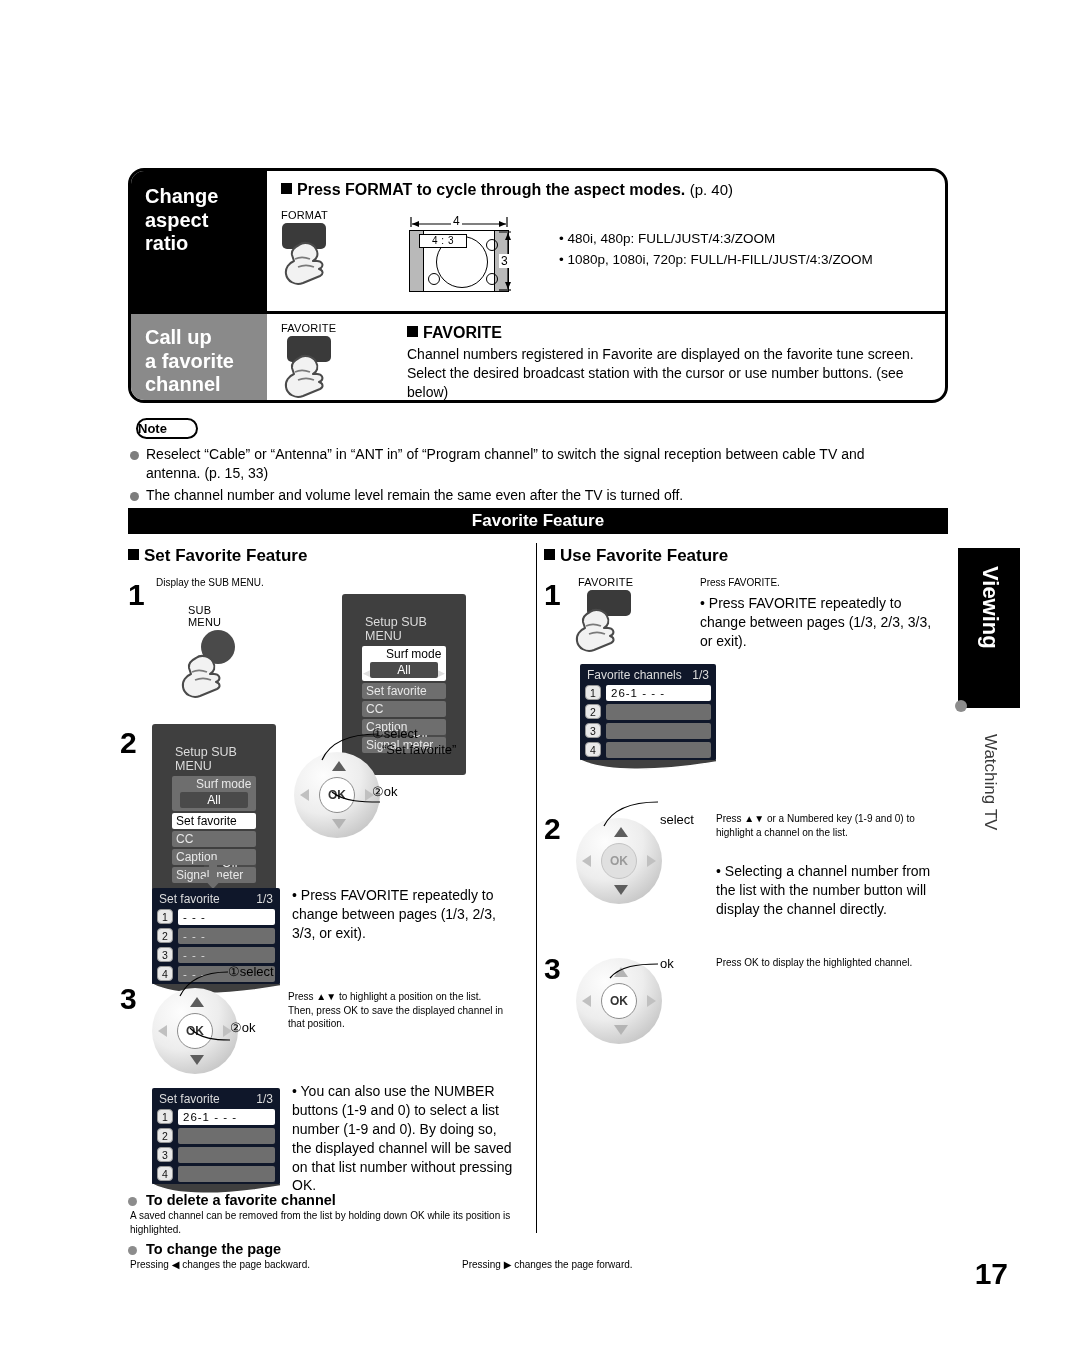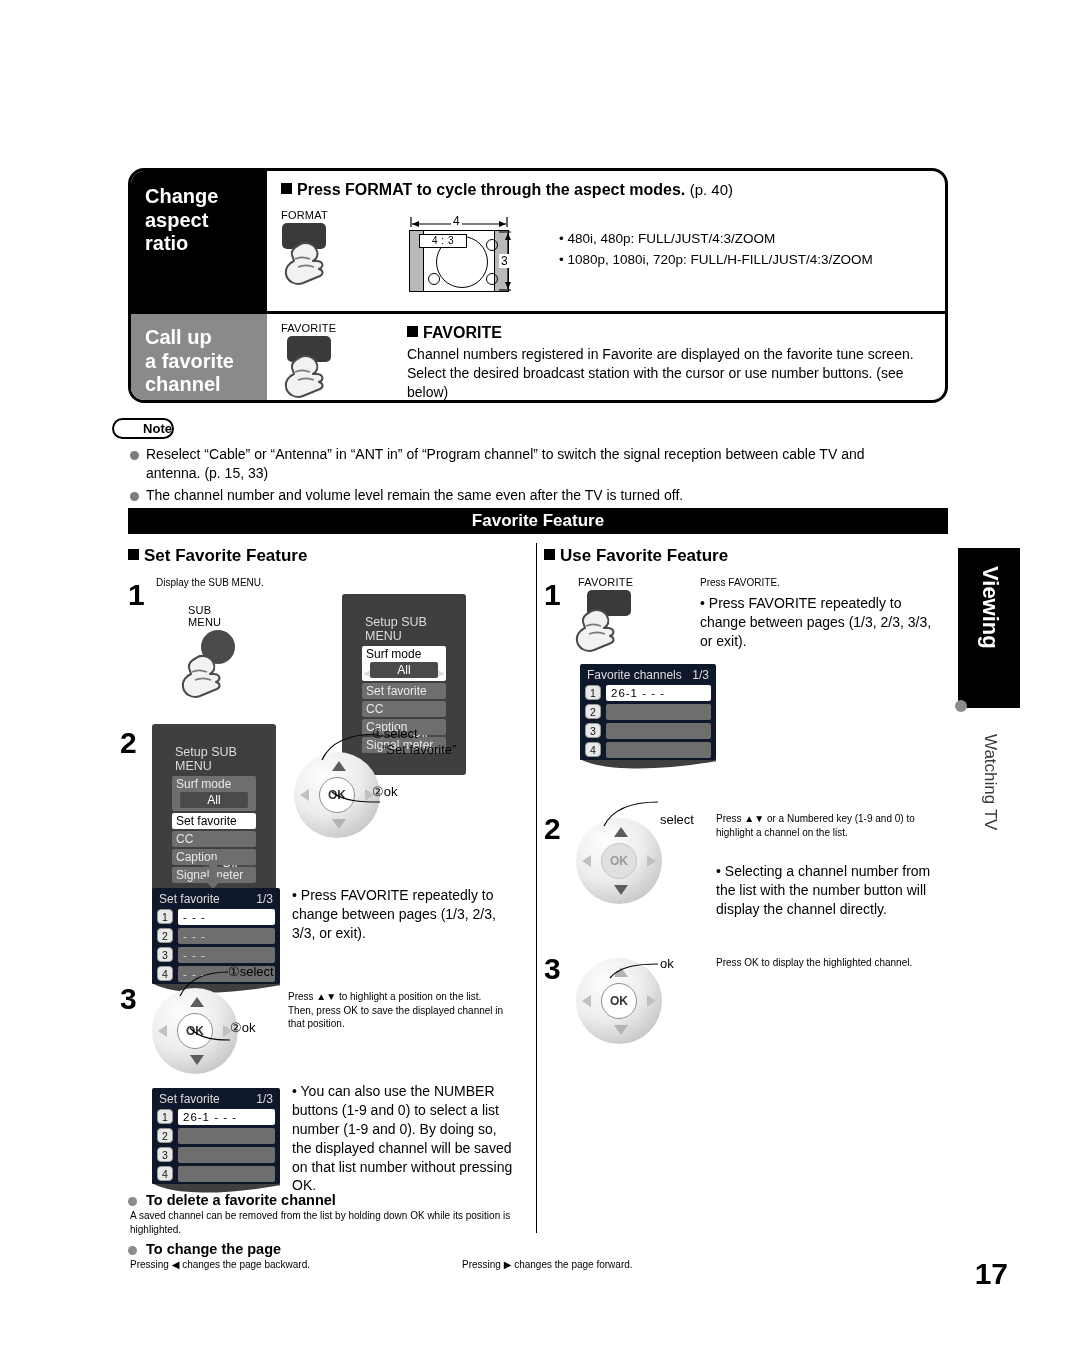--- a/index.html
+++ b/index.html
@@ -51,23 +51,23 @@
   .dim-top{position:absolute;left:14px;top:0px;width:100px;height:14px;}
   .dim-right{position:absolute;right:0px;top:14px;width:16px;height:62px;}
   .dim-lbl{position:absolute;font-size:12px;background:#fff;padding:0 2px;}
 
   .aspect-list{position:absolute;left:428px;top:58px;font-size:13.5px;line-height:1.55;}
 
   .fav-head{position:absolute;left:276px;top:10px;font-size:16px;font-weight:bold;}
   .fav-body{position:absolute;left:276px;top:31px;width:520px;font-size:14px;line-height:1.34;}
 
   
-  .note-pill{position:absolute;left:112px;top:418px;width:62px;height:21px;
+  .note-pill{position:absolute;left:136px;top:418px;width:62px;height:21px;
     border:2px solid #000;border-radius:11px;box-sizing:border-box;
-    font-size:13px;font-weight:bold;text-align:right;line-height:18px;}
+    font-size:13px;font-weight:bold;text-align:left;line-height:18px;}
   .note-list{position:absolute;left:128px;top:445px;width:790px;font-size:14px;line-height:1.35;}
   .note-item{position:relative;padding-left:18px;margin-bottom:3px;}
   .note-item:before{content:"";position:absolute;left:2px;top:6px;width:9px;height:9px;border-radius:50%;background:#7d7d7d;}
 
   
   .banner{position:absolute;left:128px;top:508px;width:820px;height:26px;background:#000;color:#fff;
     font-size:17px;font-weight:bold;text-align:center;line-height:26px;}
 
   
   .col-head{position:absolute;font-size:17px;font-weight:bold;}
@@ -80,21 +80,21 @@
   .osd{position:absolute;background:#3f3f3f;border-radius:3px;padding:20px;box-sizing:border-box;}
   .osd-title{color:#dcdcdc;font-size:12.5px;padding:1px 3px 3px 3px;}
   .osd-row{background:#6e6e6e;color:#e8e8e8;font-size:12px;height:16px;line-height:16px;
     padding:0 4px;margin-bottom:2px;border-radius:2px;position:relative;box-sizing:border-box;}
   .osd-row.sel{background:#fff;color:#000;}
   .osd-row .val{position:absolute;right:0;top:0;width:52px;height:100%;background:#4a4a4a;color:#e8e8e8;
     text-align:center;border-radius:2px;margin-top:24px;}
   .osd-sub{background:#4a4a4a;color:#fff;font-size:12px;height:16px;line-height:16px;text-align:center;
     margin:0 8px 2px 8px;border-radius:2px;position:relative;}
   .osd-group{background:#6e6e6e;border-radius:2px;padding:1px 0 1px 0;margin-bottom:2px;}
-  .osd-group .lbl{color:#e8e8e8;font-size:12px;padding:0 4px;height:15px;line-height:15px;}
+  .osd-group .lbl{color:#e8e8e8;font-size:12px;padding:0 4px;height:15px;line-height:15px;margin-left:20px;}
   .osd-group.white{background:#fff;}
   .osd-group.white .lbl{color:#000;}
   .arr{position:absolute;top:3px;font-size:9px;color:#ddd;}
 
   
   .favbox{position:absolute;background:#0f172a;padding:4px 5px 0 5px;box-sizing:border-box;border-radius:2px;}
   .favbox .fhead{color:#dcdcdc;font-size:12px;padding:0 2px 3px 2px;position:relative;height:14px;}
   .favbox .fhead .pg{position:absolute;right:2px;top:0;}
   .favrow{height:16px;margin-bottom:3px;position:relative;}
   .favnum{position:absolute;left:0;top:0;width:16px;height:15px;background:#e9e9e9;color:#111;

